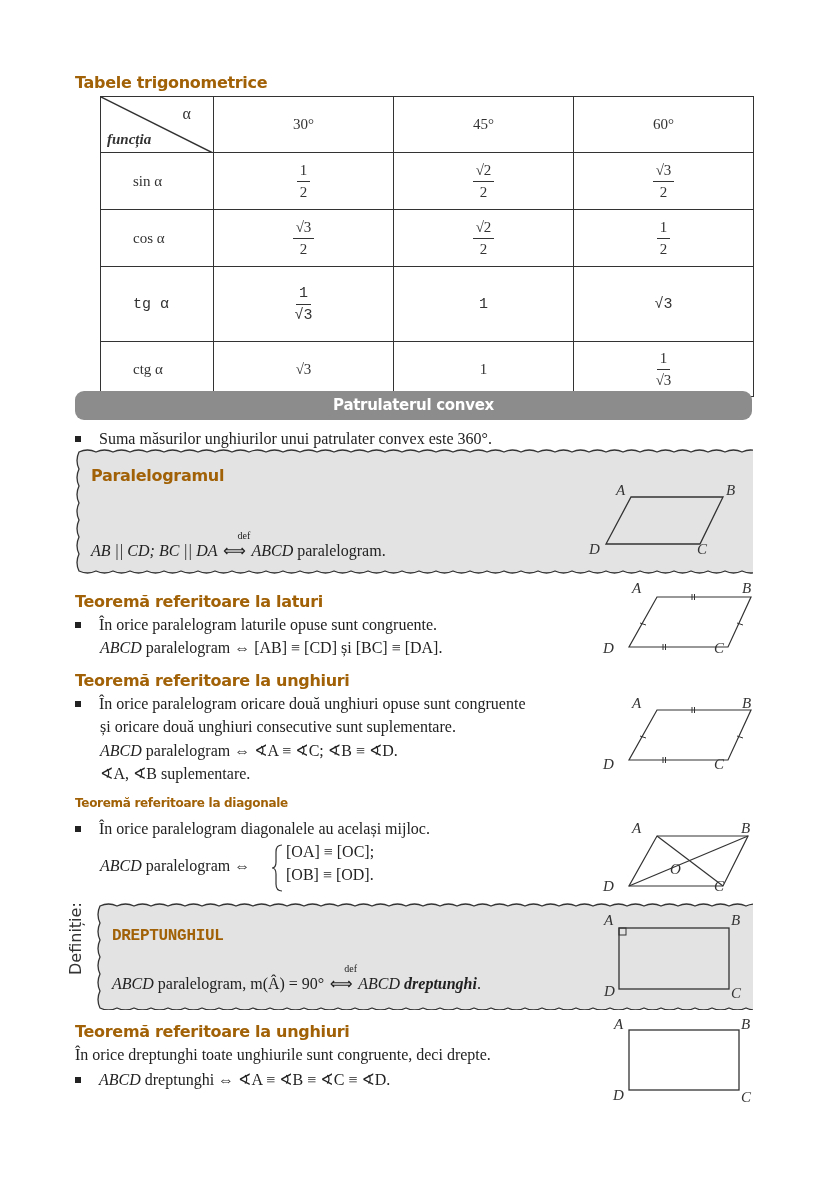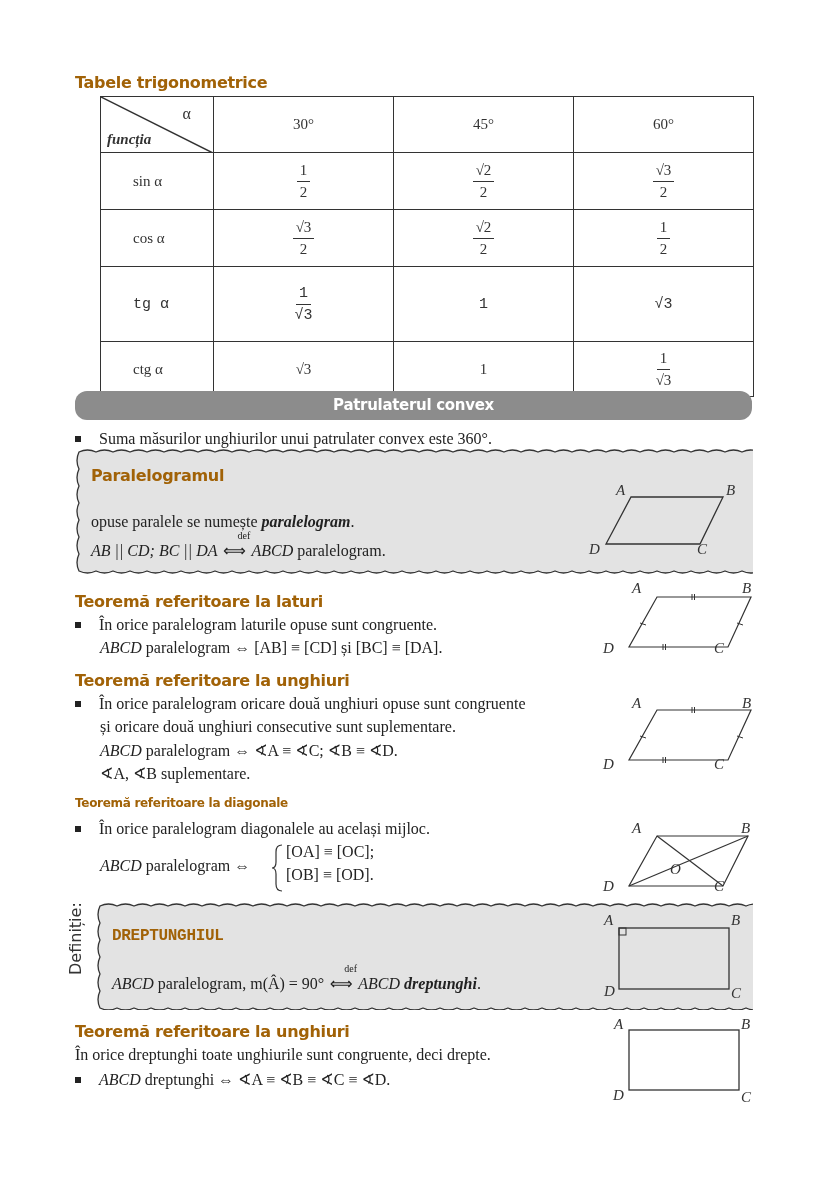--- a/index.html
+++ b/index.html
@@ -110,34 +110,31 @@
     <td>√3</td>
     <td>1</td>
     <td><span class="frac">
             <span class="num">1</span>
             <span class="den">√3</span>
           </span></td>
   </tr>
 </tbody>
   </table>
 
-<div class="abs banner h-sans" style="color:#fff;border-radius:12px;">Patrulaterul convex</div>
+<div class="abs banner h-sans" style="color:#fff;">Patrulaterul convex</div>
 
 <div class="line serif" style="left:75px; top:430px;">
   <span class="bullet"></span><span>Suma măsurilor unghiurilor unui patrulater convex este 360°.</span>
 </div>
 
 <div class="wavybox" style="left:75px; top:448px; width:678px; height:126px;">
   <svg class="bg" width="678" height="126">
     <path id="wv1" d="M4,4 q8.5,-4 17,0 q8.5,-4 17,0 q8.5,-4 17,0 q8.5,-4 17,0 q8.5,-4 17,0 q8.5,-4 17,0 q8.5,-4 17,0 q8.5,-4 17,0 q8.5,-4 17,0 q8.5,-4 17,0 q8.5,-4 17,0 q8.5,-4 17,0 q8.5,-4 17,0 q8.5,-4 17,0 q8.5,-4 17,0 q8.5,-4 17,0 q8.5,-4 17,0 q8.5,-4 17,0 q8.5,-4 17,0 q8.5,-4 17,0 q8.5,-4 17,0 q8.5,-4 17,0 q8.5,-4 17,0 q8.5,-4 17,0 q8.5,-4 17,0 q8.5,-4 17,0 q8.5,-4 17,0 q8.5,-4 17,0 q8.5,-4 17,0 q8.5,-4 17,0 q8.5,-4 17,0 q8.5,-4 17,0 q8.5,-4 17,0 q8.5,-4 17,0 q8.5,-4 17,0 q8.5,-4 17,0 q8.5,-4 17,0 q8.5,-4 17,0 q8.5,-4 17,0 q8.5,-4 17,0 q4,8.5 0,17 q4,8.5 0,17 q4,8.5 0,17 q4,8.5 0,17 q4,8.5 0,17 q4,8.5 0,17 q4,8.5 0,17 q-8.5,4 -17,0 q-8.5,4 -17,0 q-8.5,4 -17,0 q-8.5,4 -17,0 q-8.5,4 -17,0 q-8.5,4 -17,0 q-8.5,4 -17,0 q-8.5,4 -17,0 q-8.5,4 -17,0 q-8.5,4 -17,0 q-8.5,4 -17,0 q-8.5,4 -17,0 q-8.5,4 -17,0 q-8.5,4 -17,0 q-8.5,4 -17,0 q-8.5,4 -17,0 q-8.5,4 -17,0 q-8.5,4 -17,0 q-8.5,4 -17,0 q-8.5,4 -17,0 q-8.5,4 -17,0 q-8.5,4 -17,0 q-8.5,4 -17,0 q-8.5,4 -17,0 q-8.5,4 -17,0 q-8.5,4 -17,0 q-8.5,4 -17,0 q-8.5,4 -17,0 q-8.5,4 -17,0 q-8.5,4 -17,0 q-8.5,4 -17,0 q-8.5,4 -17,0 q-8.5,4 -17,0 q-8.5,4 -17,0 q-8.5,4 -17,0 q-8.5,4 -17,0 q-8.5,4 -17,0 q-8.5,4 -17,0 q-8.5,4 -17,0 q-8.5,4 -17,0 q-4,-8.5 0,-17 q-4,-8.5 0,-17 q-4,-8.5 0,-17 q-4,-8.5 0,-17 q-4,-8.5 0,-17 q-4,-8.5 0,-17 q-4,-8.5 0,-17 Z" fill="#e3e3e3" stroke="#333" stroke-width="1.3"></path>
   </svg>
   <div class="line h-sans" style="left:16px; top:18px; font-size:16px;">Paralelogramul</div>
-  <div class="line serif" style="left:16px; top:65px;">
-    <span>opuse paralele se numește </span><span class="bi">paralelogram</span><span>.</span>
-  </div>
   <div class="line serif" style="left:16px; top:93px;">
     <span class="it">AB || CD;  BC || DA</span>
     <span class="arrowdef"><span class="def">def</span><span>⟺</span></span>
     <span class="it">ABCD</span><span> paralelogram.</span>
   </div>
   <svg class="abs" style="left:525px; top:40px;" width="130" height="65">
     <polygon points="31,9 123,9 100,56 6,56" fill="none" stroke="#333" stroke-width="1.3"></polygon>
   </svg>
   <span class="lbl" style="left:541px; top:34px;">A</span>
   <span class="lbl" style="left:651px; top:34px;">B</span>

